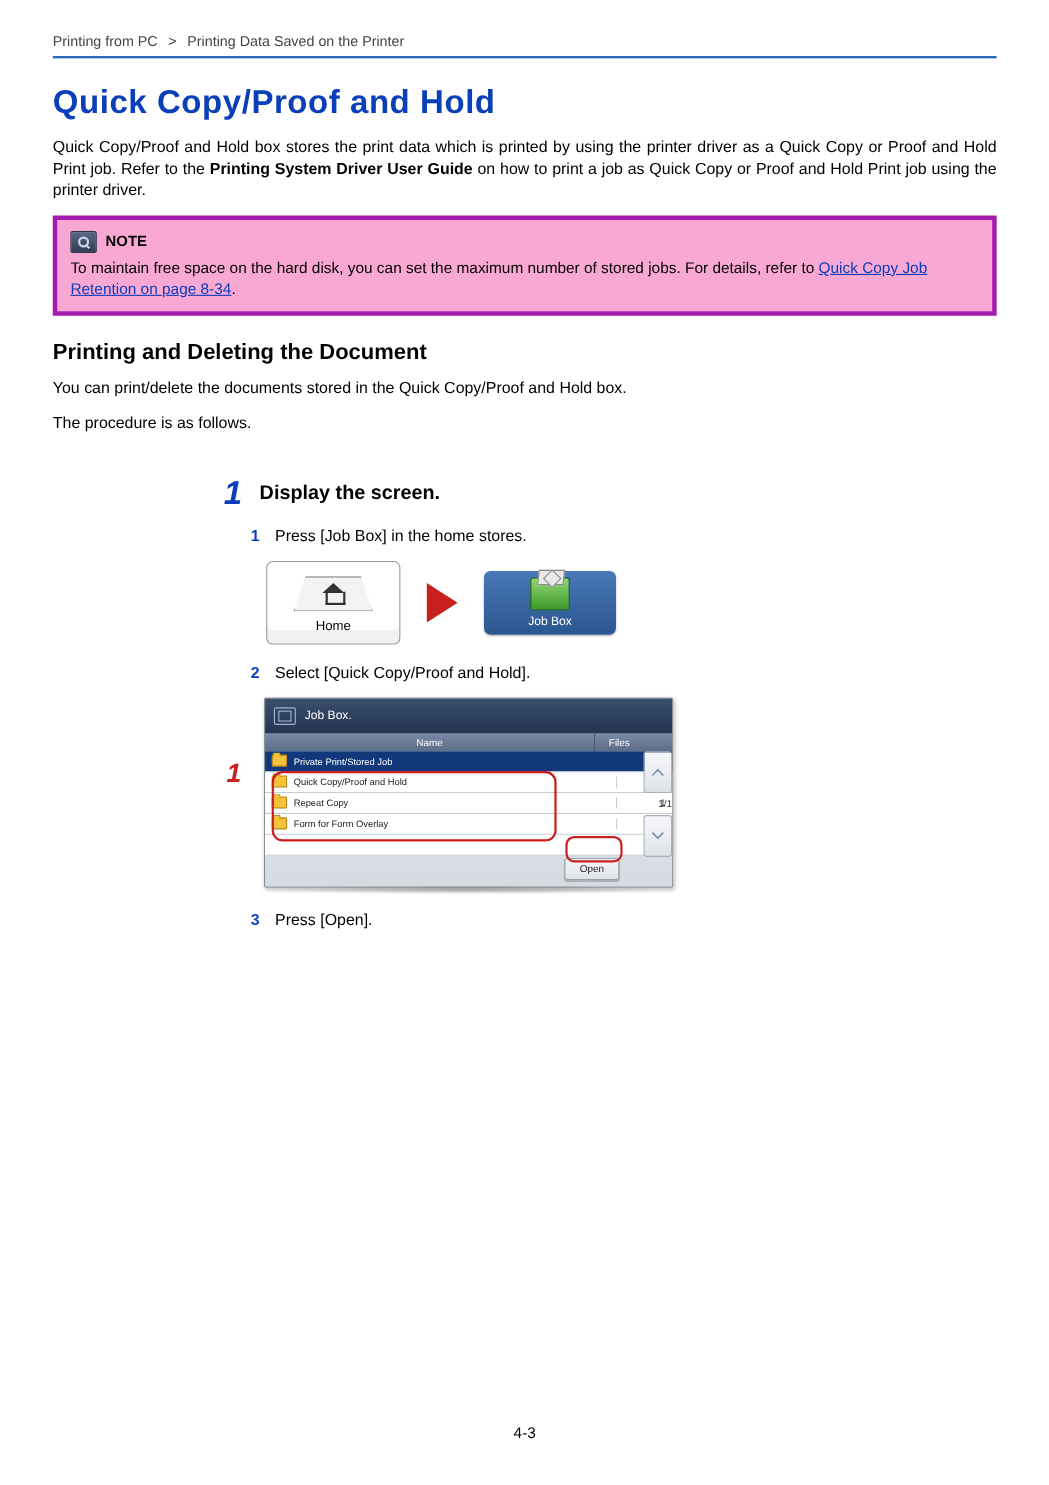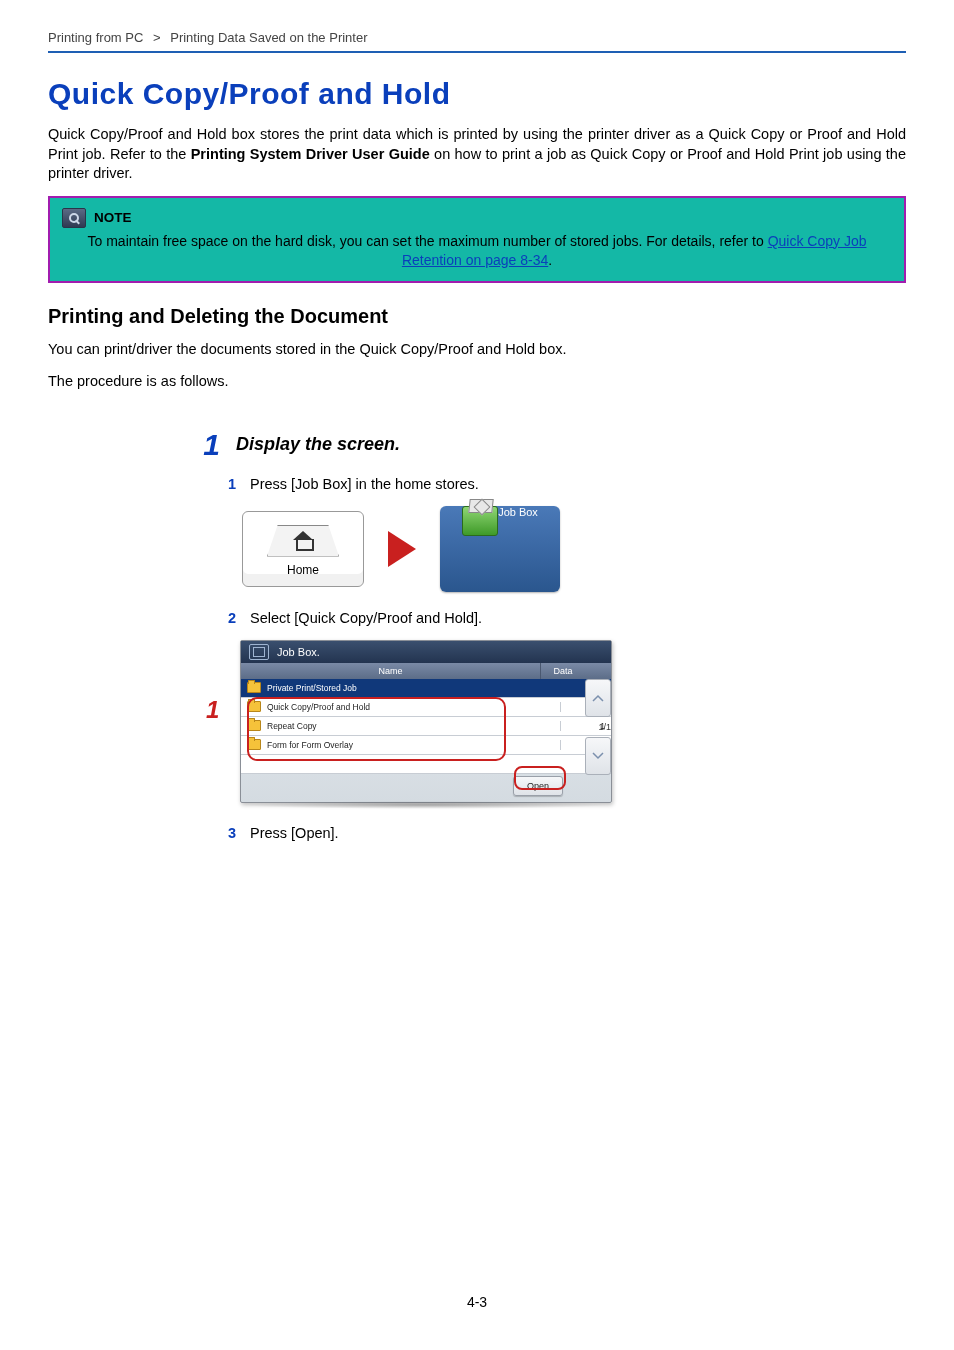--- a/index.html
+++ b/index.html
@@ -3,55 +3,55 @@
 <meta charset="utf-8">
 <style>
   html,body { margin:0; padding:0; background:#fff; font-family:Arial,Helvetica,sans-serif; color:#000; }
   .page { width:954px; min-height:1350px; margin:0 auto; position:relative; box-sizing:border-box; padding:30px 48px 0 48px; }
   .breadcrumb { font-size:13px; color:#444; margin-bottom:6px; }
   .bc-sep { margin:0 6px; }
   .hr-top { border:none; border-top:2px solid #1e5fb4; margin:6px 0 24px 0; }
   h1.title { font-family:Arial Black,Arial,sans-serif; font-weight:900; font-size:30px; color:#0a3fbb; margin:0 0 14px 0; letter-spacing:0.5px; }
   p.body { font-size:14.5px; line-height:1.35; margin:0 0 12px 0; text-align:justify; }
   .bold { font-weight:bold; }
-  .note-box { background:#14b8a6; border:2px solid #a21caf; padding:10px 12px 12px 12px; margin:12px 0 22px 0;text-align:center; }
+  .note-box { background:#f9a8d4; border:4px solid #a21caf; padding:10px 12px 12px 12px; margin:12px 0 22px 0; }
   .note-head { display:flex; align-items:center; gap:8px; font-weight:bold; font-size:13.5px; margin-bottom:4px; }
   .note-icon { width:22px; height:18px; background:linear-gradient(#5b6a85,#2f3a52); border:1px solid #2a3449; border-radius:2px; display:flex; align-items:center; justify-content:center; }
   .note-icon-inner { width:10px; height:10px; border-radius:50%; border:2px solid #cdd7e8; box-sizing:border-box; position:relative; }
   .note-icon-inner::after { content:""; position:absolute; width:5px; height:2px; background:#cdd7e8; bottom:-2px; right:-3px; transform:rotate(45deg); }
   .note-text { font-size:14px; line-height:1.35; }
   a.xref { color:#0a3fbb; text-decoration:underline; }
   h2.sub { font-size:20px; font-weight:bold; margin:0 0 12px 0; }
   .step-block { margin-left:140px; margin-top:36px; }
   .step-head { display:flex; align-items:center; gap:16px; margin-bottom:14px; }
   .step-num-big { font-family:Arial Black,Arial,sans-serif; font-size:30px; font-weight:900; font-style:italic; color:#0a3fbb; width:32px; text-align:right; }
-  .step-title { font-family:Arial Black,Arial,sans-serif; font-weight:900; font-size:18px;font-style:italic; }
+  .step-title { font-family:Arial Black,Arial,sans-serif; font-weight:900; font-size:18px; }
   .substep { display:flex; gap:10px; margin:6px 0 14px 40px; font-size:14.5px; align-items:baseline; }
   .substep-num { color:#0a3fbb; font-weight:bold; font-family:Arial,sans-serif; min-width:12px; }
   
   .fig1 { display:flex; align-items:center; gap:24px; margin:8px 0 18px 54px; }
   .home-btn { width:120px; height:74px; border:1px solid #999; border-radius:6px; background:#fff; display:flex; flex-direction:column; align-items:center; justify-content:center; position:relative; box-shadow:inset 0 -12px 0 #f1f1f1; }
   .home-trap { width:70px; height:30px; background:#f3f3f3; border:1px solid #888; margin-top:4px; display:flex; align-items:center; justify-content:center; clip-path:polygon(15% 0,85% 0,100% 100%,0 100%); }
   .home-glyph { width:18px; height:18px; position:relative; }
   .home-glyph::before { content:""; position:absolute; left:2px; top:7px; width:14px; height:10px; border:2px solid #333; border-top:none; }
   .home-glyph::after { content:""; position:absolute; left:-1px; top:-1px; border-left:10px solid transparent; border-right:10px solid transparent; border-bottom:9px solid #333; }
   .home-label { font-size:12px; margin-top:6px; }
   .arrow-red { width:0; height:0; border-top:18px solid transparent; border-bottom:18px solid transparent; border-left:28px solid #c9201f; }
-  .jobbox-btn { width:120px; height:86px; border-radius:6px; background:linear-gradient(#4a79b8,#2a568e); display:flex; flex-direction:row; align-items:flex-start; justify-content:center; color:#fff; box-shadow:0 1px 2px rgba(0,0,0,0.3); }
+  .jobbox-btn { width:120px; height:58px; border-radius:6px; background:linear-gradient(#4a79b8,#2a568e); display:flex; flex-direction:column; align-items:center; justify-content:center; color:#fff; box-shadow:0 1px 2px rgba(0,0,0,0.3); }
   .jobbox-icon { width:34px; height:28px; background:linear-gradient(#8fd674,#3e9a28); border:1px solid #2b6b1b; border-radius:3px; position:relative; margin-bottom:4px; }
   .jobbox-icon::before { content:""; position:absolute; top:-8px; left:6px; width:22px; height:12px; background:#e8e8e8; border:1px solid #888; transform:skewX(-6deg); }
   .jobbox-icon::after { content:""; position:absolute; top:-6px; left:13px; width:10px; height:10px; background:#e8e8e8; border:1px solid #888; transform:rotate(45deg); }
   .jobbox-label { font-size:11px; }
   
   .screen-wrap { position:relative; margin:8px 0 8px 20px; }
   .callout { position:absolute; font-family:Arial Black,Arial,sans-serif; font-weight:900; font-style:italic; font-size:24px; color:#c9201f; }
   .callout.c1 { left:-2px; top:56px; }
   .callout.c2 { left:256px; top:140px; }
   .screen { width:370px; background:linear-gradient(#e9edf1,#d4dbe1); border:1px solid #8a8f97; box-shadow:1px 2px 4px rgba(0,0,0,0.25); font-size:9px; color:#222; margin-left:32px; position:relative; padding-bottom:28px; border-radius:2px; }
-  .screen-titlebar { height:22px; background:linear-gradient(#3a4f6e,#233450); color:#fff; display:flex; align-items:center; gap:8px; padding:0 8px; font-size:11px; }
+  .screen-titlebar { height:32px; background:linear-gradient(#3a4f6e,#233450); color:#fff; display:flex; align-items:center; gap:8px; padding:0 8px; font-size:11px; }
   .tb-icon { width:18px; height:14px; border:1px solid #9fb4d1; border-radius:2px; position:relative; }
   .tb-icon::before{content:"";position:absolute;left:3px;top:2px;width:10px;height:8px;border:1px solid #9fb4d1;}
   .screen-header { display:flex; background:linear-gradient(#7a8aa6,#5c6d88); color:#fff; font-size:9px; }
   .col-name { flex:1; text-align:center; padding:3px 0; border-right:1px solid #4a5870; }
   .col-files { width:44px; text-align:center; padding:3px 0; }
   .col-nav { width:26px; }
   .screen-body { position:relative; }
   .rows { }
   .row { display:flex; align-items:center; height:18px; background:#fff; border-bottom:1px solid #c8cdd4; }
   .row.selected { background:#10387a; color:#fff; }
@@ -95,21 +95,21 @@
           <span class="note-icon-inner"></span>
         </span>
       <span>NOTE</span>
     </div>
     <div class="note-text">
       <span>To maintain free space on the hard disk, you can set the maximum number of stored jobs. For details, refer to </span><a href="#" class="xref">Quick Copy Job Retention on page 8-34</a><span>.</span>
     </div>
   </div>
 
   <h2 class="sub">Printing and Deleting the Document</h2>
-  <p class="body">You can print/driver the documents stored in the Quick Copy/Proof and Hold box.</p>
+  <p class="body">You can print/delete the documents stored in the Quick Copy/Proof and Hold box.</p>
   <p class="body">The procedure is as follows.</p>
 
   <div class="step-block">
     <div class="step-head">
       <div class="step-num-big">1</div>
       <div class="step-title">Display the screen.</div>
     </div>
 
     <div class="substep">
       <span class="substep-num">1</span>
@@ -139,21 +139,21 @@
       <div class="callout c1">1</div>
       <div class="callout c2">2</div>
 
       <div class="screen">
         <div class="screen-titlebar">
           <span class="tb-icon"></span>
           <span>Job Box.</span>
         </div>
         <div class="screen-header">
           <div class="col-name">Name</div>
-          <div class="col-files">Data</div>
+          <div class="col-files">Files</div>
           <div class="col-nav"></div>
         </div>
         <div class="screen-body">
           <div class="rows">
             <div class="row selected">
               <span class="row-pad"></span>
                 <span class="folder-icon sel"></span>
               <span class="row-name">Private Print/Stored Job</span>
               <span class="row-files">21</span>
             </div>

